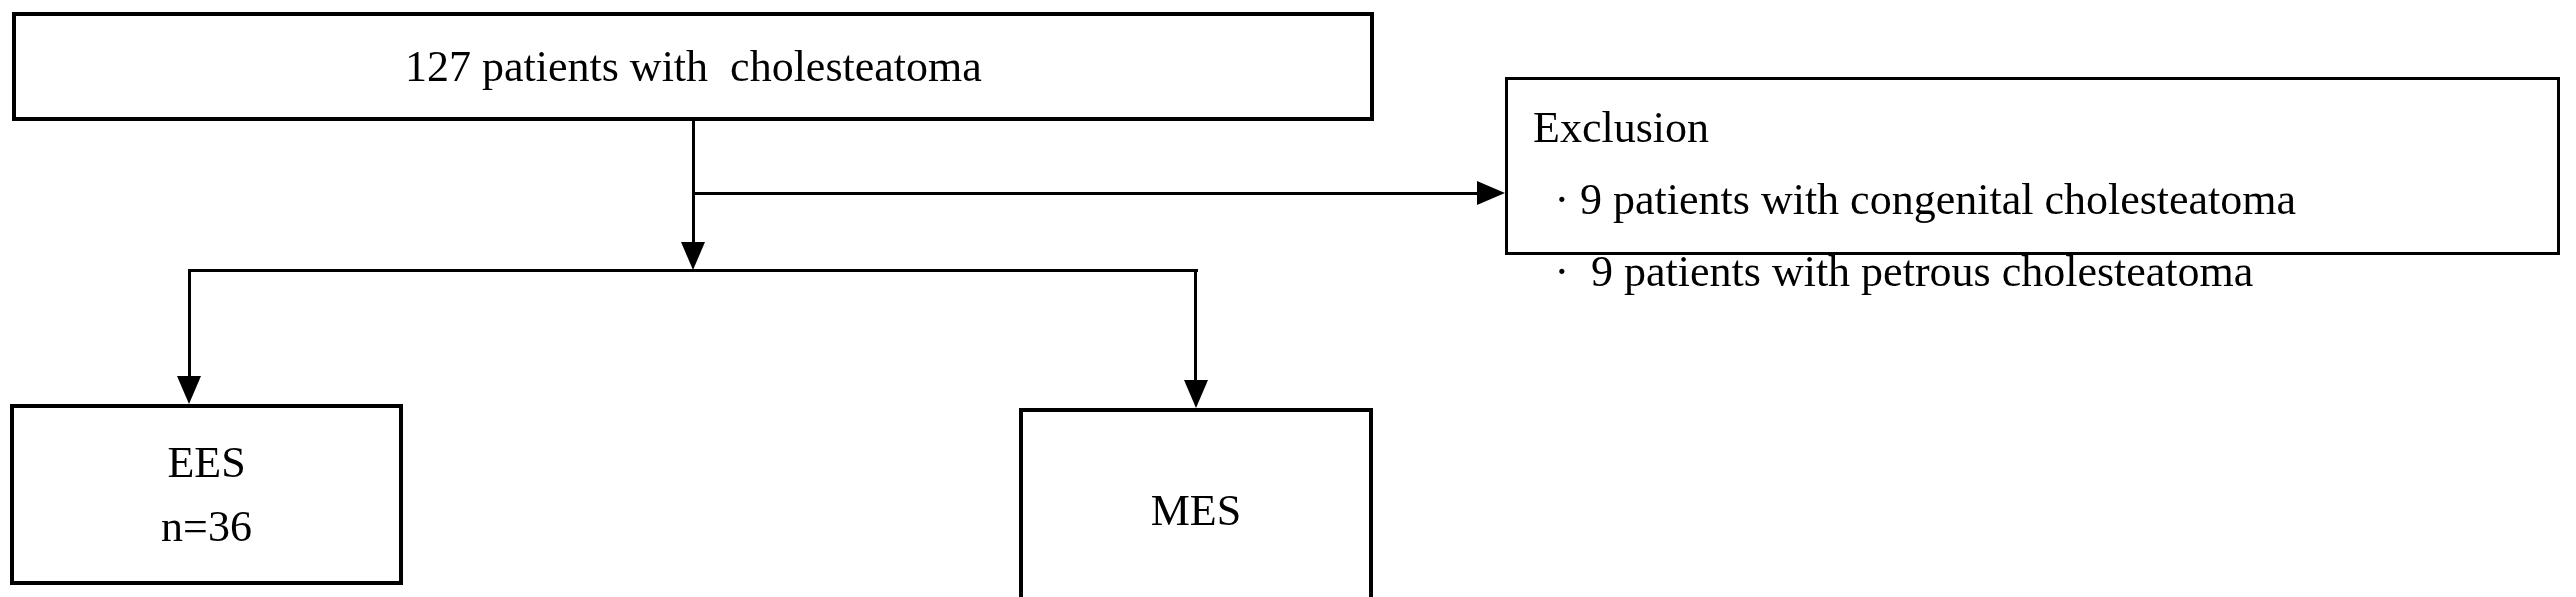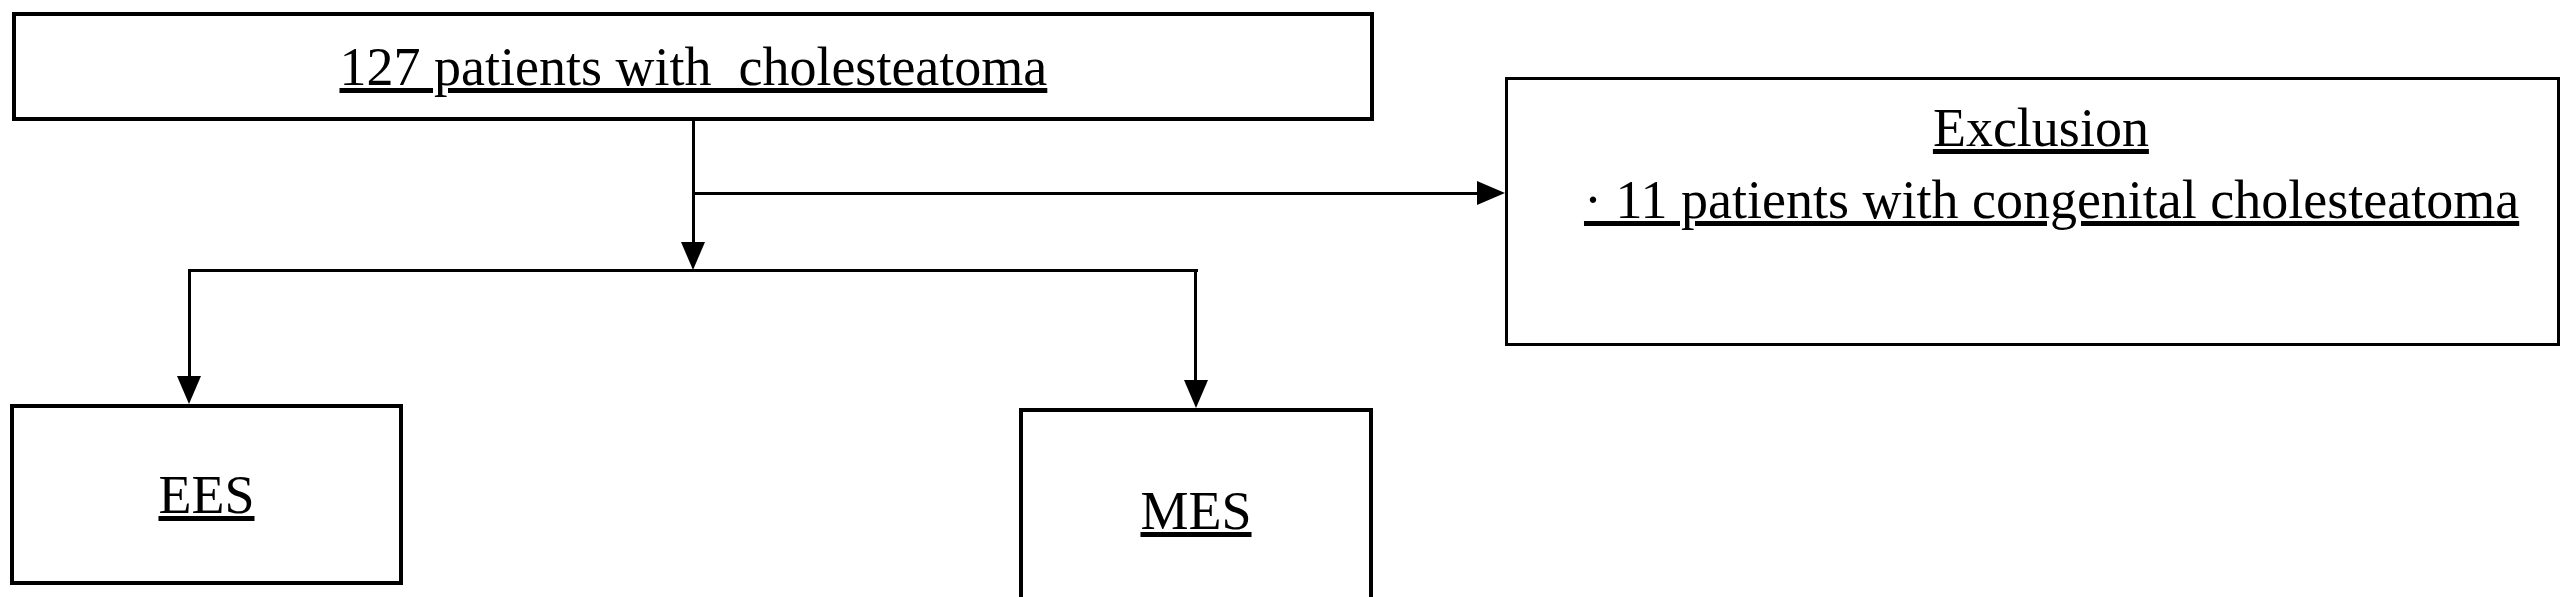--- a/index.html
+++ b/index.html
@@ -18,41 +18,40 @@
   }
   .box {
     position: absolute;
     box-sizing: border-box;
     background: #ffffff;
     border: 4.1px solid #000000;
     display: flex;
     flex-direction: column;
     align-items: center;
     justify-content: center;
-    font-size: 54px;
+    font-size: 44px;
     line-height: 64px;
     text-align: center;
-    text-decoration: underline;
   }
   .box-label {
     white-space: pre;
   }
   #top-box {
     left: 12.4px;
     top: 12.4px;
     width: 1362px;
     height: 109px;
   }
   #exclusion-box {
     left: 1505px;
     top: 77px;
     width: 1055px;
-    height: 269px;
+    height: 178px;
     border-width: 3.3px;
-    align-items: center;
+    align-items: flex-start;
     justify-content: flex-start;
     text-align: left;
     padding: 11.5px 8.2px 0 25px;
     line-height: 72px;
   }
   #exclusion-box .exclusion-item {
     padding-left: 21.4px;
     white-space: pre;
   }
   #ees-box {
@@ -100,25 +99,27 @@
 <body>
 
 <div id="canvas">
 
   <div class="box" id="top-box">
     <span class="box-label">127 patients with  cholesteatoma</span>
   </div>
 
   <div class="box" id="exclusion-box">
     <span class="exclusion-title">Exclusion</span>
-    <span class="exclusion-item">· 11 patients with congenital cholesteatoma</span>
+    <span class="exclusion-item">· 9 patients with congenital cholesteatoma</span>
+    <span class="exclusion-item">·  9 patients with petrous cholesteatoma</span>
   </div>
 
   <div class="box" id="ees-box">
     <span class="box-label">EES</span>
+    <span class="box-label">n=36</span>
   </div>
 
   <div class="box" id="mes-box">
     <span class="box-label">MES</span>
   </div>
 
   <div class="line" id="stem-line"></div>
   <div class="line" id="branch-line"></div>
   <div class="line" id="tbar-line"></div>
   <div class="line" id="left-drop-line"></div>

